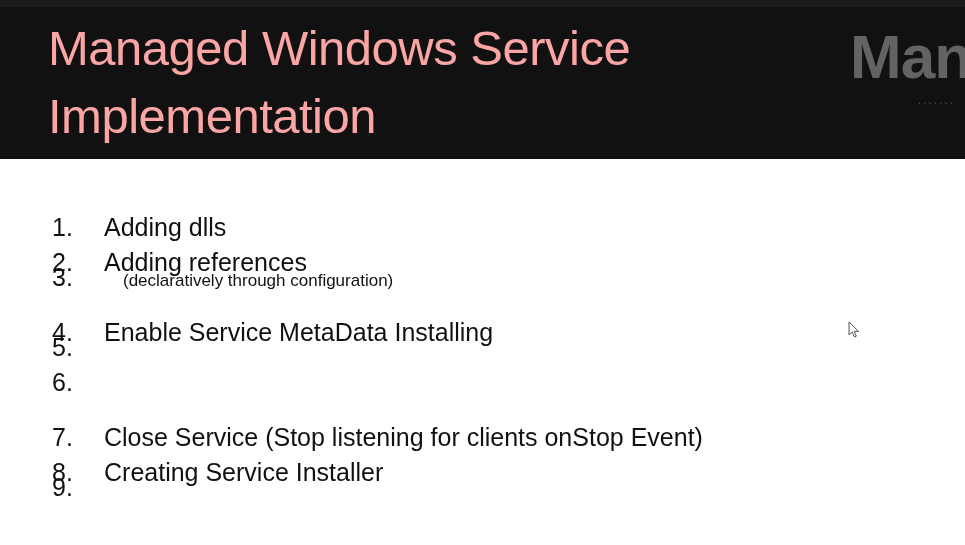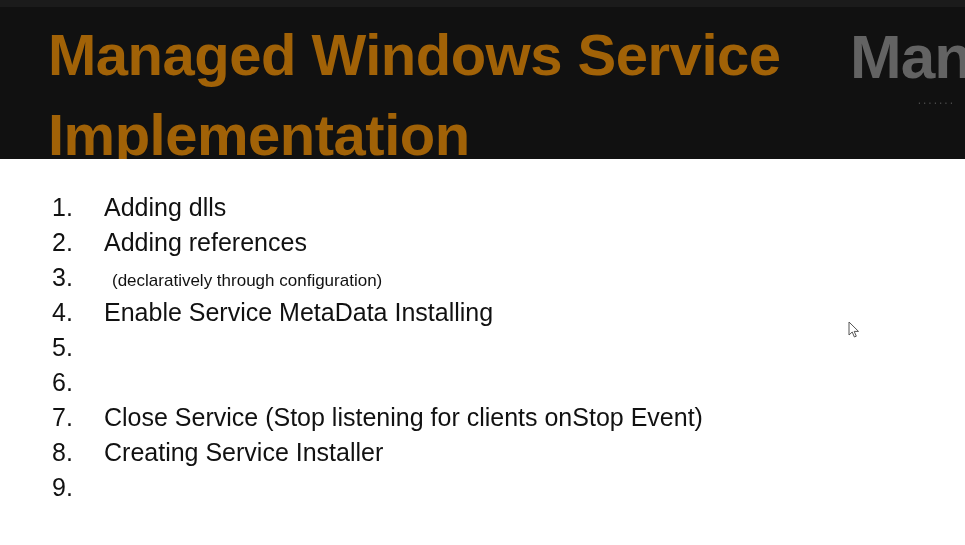--- a/index.html
+++ b/index.html
@@ -36,23 +36,23 @@
     width: 965px;
     height: 152px;
     background: #111111;
     overflow: hidden;
   }
   .title-text {
     position: absolute;
     left: 48px;
     top: 8px;
     width: 860px;
-    color: #a16207;
-    font-size: 58px;
-    font-weight: bold;
+    color: #fca5a5;
+    font-size: 49px;
+    font-weight: normal;
     line-height: 1.38;
     letter-spacing: -0.5px;
     white-space: pre-line;
     z-index: 2;
   }
   
   .ghost-text {
     position: absolute;
     right: -6px;
     top: 14px;
@@ -94,24 +94,25 @@
   }
   .item-num {
     width: 58px;
     flex: 0 0 58px;
     text-align: left;
     padding-left: 6px;
     box-sizing: border-box;
   }
   .item-text {
     white-space: nowrap;
+    margin-top: 20px;
   }
   .item-note {
     font-size: 17px;
-    margin-left: 8px;
+    margin-left: 19px;
     text-align: right;
   }
   .cursor {
     position: absolute;
     left: 848px;
     top: 321px;
     width: 12px;
     height: 18px;
     z-index: 5;
   }

